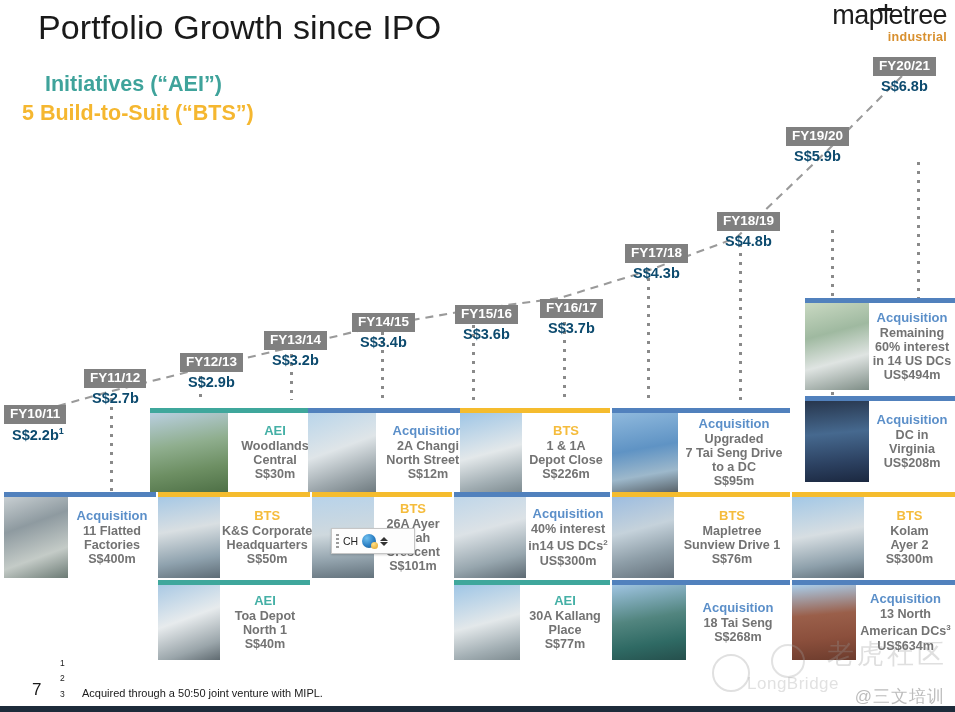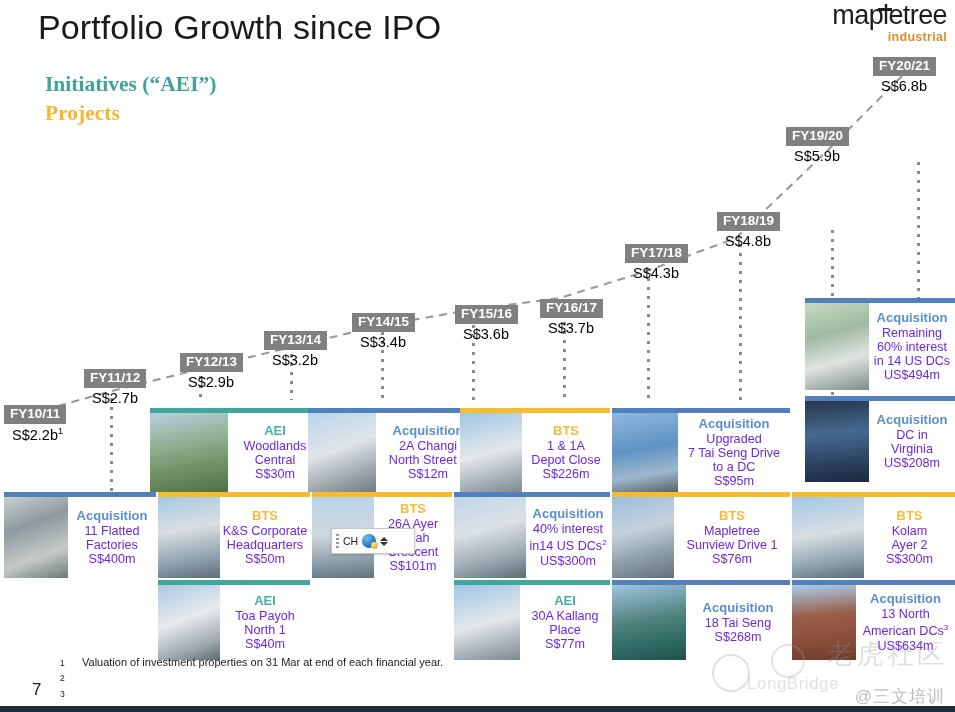--- a/index.html
+++ b/index.html
@@ -23,30 +23,30 @@
   .logo-main{font-size:27px;color:#1c1c1c;letter-spacing:-0.6px;line-height:1;font-weight:400;}
   .logo-sub{font-size:12.5px;color:#d8902f;letter-spacing:0.3px;margin-top:1px;font-weight:600;}
   .logo-bar{position:absolute;right:55px;top:6px;width:14px;height:3px;background:#1c1c1c;}
 
   
   .summary{position:absolute;left:22px;top:70px;}
   .sum-line{font-weight:bold;font-size:21.5px;line-height:28.5px;white-space:nowrap;}
   .sum-aei{color:#3fa39b;}
   .sum-bts{color:#f5b730;}
   .sum-acq{color:#4a7ebb;}
-  .sum-indent{padding-left:23px;font-family:Liberation Serif, serif;}
+  .sum-indent{padding-left:23px;}
 
   
   .fy{position:absolute;white-space:nowrap;}
   .fy-tag{
     display:inline-block;background:#808080;color:#ffffff;
     font-weight:bold;font-size:13.5px;padding:2px 6px 3px 6px;line-height:1.06;
   }
   .fy-val{
-    font-weight:normal;font-size:14.5px;color:#000000;
+    font-weight:bold;font-size:14.5px;color:#0c4a6e;
     margin-top:3px;padding-left:8px;line-height:1.05;
   }
   .fy-val sup{font-size:9px;vertical-align:super;}
 
   
   .trend{position:absolute;left:0;top:0;width:955px;height:712px;pointer-events:none;}
 
   
   .drop{
     position:absolute;width:3px;
@@ -57,21 +57,21 @@
   
   .card{position:absolute;background:#ffffff;}
   .card-top{height:5px;width:100%;}
   .card-body{display:flex;align-items:stretch;height:calc(100% - 5px);}
   .card-photo{flex:0 0 auto;height:100%;background-size:cover;background-position:center;}
   .card-txt{
     flex:1 1 auto;display:flex;flex-direction:column;justify-content:center;
     align-items:center;text-align:right;padding:0 2px;
   }
   .card-kind{font-weight:bold;font-size:13px;line-height:14px;margin-bottom:1px;}
-  .card-line{font-size:12.6px;color:#6d28d9;line-height:14.2px;white-space:nowrap;}
+  .card-line{font-size:12.6px;color:#737373;line-height:14.2px;white-space:nowrap;font-weight:bold;}
   .card-line sup{font-size:8px;vertical-align:super;}
   .k-aei{color:#45b0a6;}
   .k-bts{color:#f5bc3c;}
   .k-acq{color:#5b8fc9;}
   .t-aei{background:#3fa79c;}
   .t-bts{background:#f5bc2e;}
   .t-acq{background:#5181bd;}
 
   
   .ph1{background:linear-gradient(170deg,#b9cfe0 0%,#8fae8e 40%,#6d8f63 70%,#4e7046 100%);}
@@ -137,21 +137,24 @@
   <div class="slide-title">Portfolio Growth since IPO</div>
 
   <div class="logo">
     <div class="logo-main">mapletree</div>
     <div class="logo-sub">industrial</div>
     <div class="logo-bar"></div>
   </div>
 
   <div class="summary">
     <div class="sum-line sum-aei sum-indent">Initiatives (“AEI”)</div>
-    <div class="sum-line sum-bts sum-indent">Projects</div>
+    <div class="sum-line sum-bts">
+      <span>5</span>
+      <span>Build-to-Suit (“BTS”)</span>
+    </div>
   </div>
 
   <svg class="trend" viewBox="0 0 955 712">
     <polyline points="58,406 108,392 196,370 288,348 378,326 470,310 560,298 644,272 736,238 828,150 914,64" fill="none" stroke="#9a9a9a" stroke-width="2.1" stroke-dasharray="8,6" stroke-linejoin="round"></polyline>
   </svg>
 
   <div class="drop" style="left:110px;top:398px;height:96px;"></div>
   <div class="drop" style="left:199px;top:376px;height:24px;"></div>
   <div class="drop" style="left:290px;top:354px;height:46px;"></div>
   <div class="drop" style="left:381px;top:332px;height:68px;"></div>
@@ -377,21 +380,21 @@
       </div>
     </div>
   </div>
 
   <div class="card" style="left:158px;top:580px;width:152px;height:80px;">
     <div class="card-top t-aei"></div>
     <div class="card-body">
       <div class="card-photo ph5" style="width:62px;"></div>
       <div class="card-txt">
         <div class="card-kind k-aei">AEI</div>
-        <div class="card-line">Toa Payoh</div>
+        <div class="card-line">Toa Depot</div>
         <div class="card-line">North 1</div>
         <div class="card-line">S$40m</div>
       </div>
     </div>
   </div>
 
   <div class="card" style="left:454px;top:580px;width:156px;height:80px;">
     <div class="card-top t-aei"></div>
     <div class="card-body">
       <div class="card-photo ph3" style="width:66px;"></div>
@@ -432,24 +435,24 @@
   <div class="wm wm-ring"></div>
   <div class="wm wm-ring2"></div>
   <div class="wm wm-tiger">老虎社区</div>
   <div class="wm wm-lb">LongBridge</div>
   <div class="wm wm-at">@三文培训</div>
 
   <div class="page-no">7</div>
   <div class="footnotes">
     <div class="fn-row">
       <span class="fn-num">1</span>
-      <span class="fn-txt">Valuation of investment properties on 31 Mar at end of each financial year.</span>
     </div>
     <div class="fn-row">
       <span class="fn-num">2</span>
     </div>
     <div class="fn-row">
       <span class="fn-num">3</span>
+      <span class="fn-txt">Acquired through a 50:50 joint venture with MIPL.</span>
     </div>
   </div>
 
   <div class="bottom-bar"></div>
 </div>
 
 </body></html>

